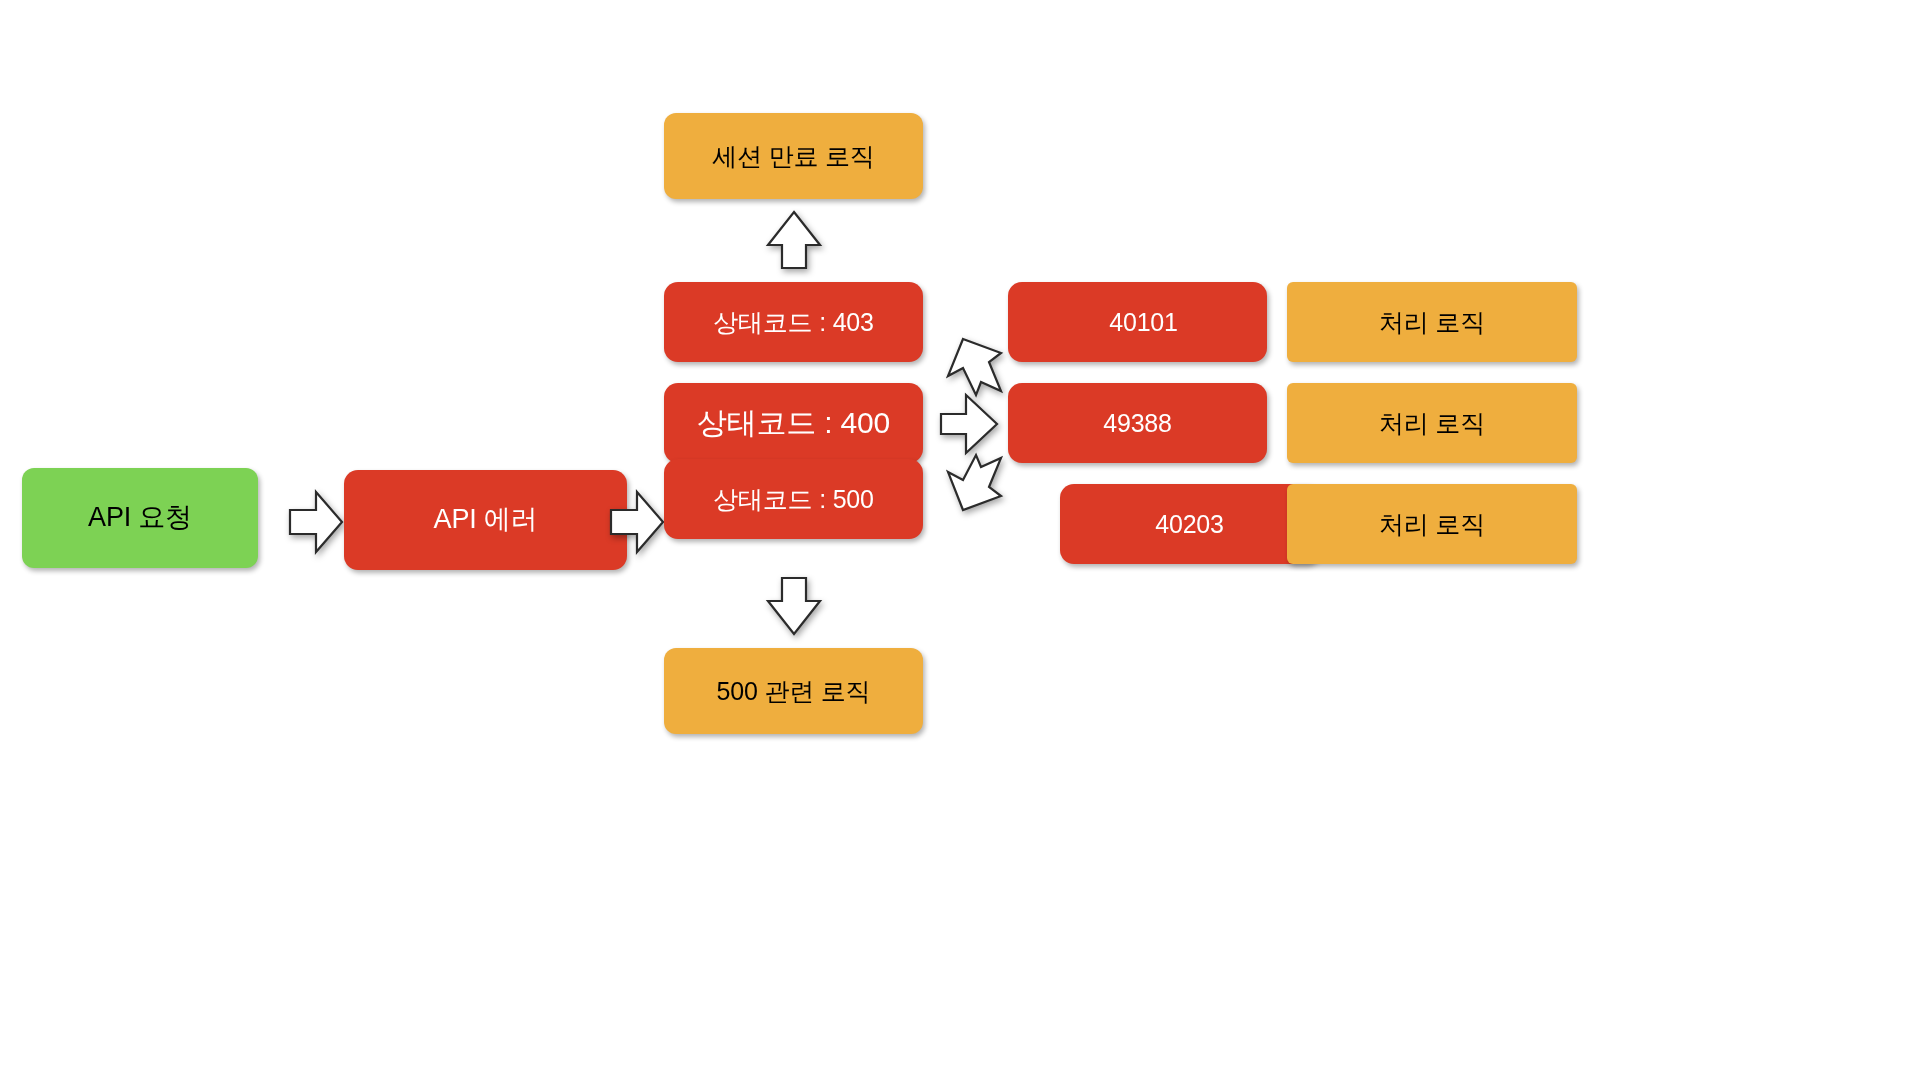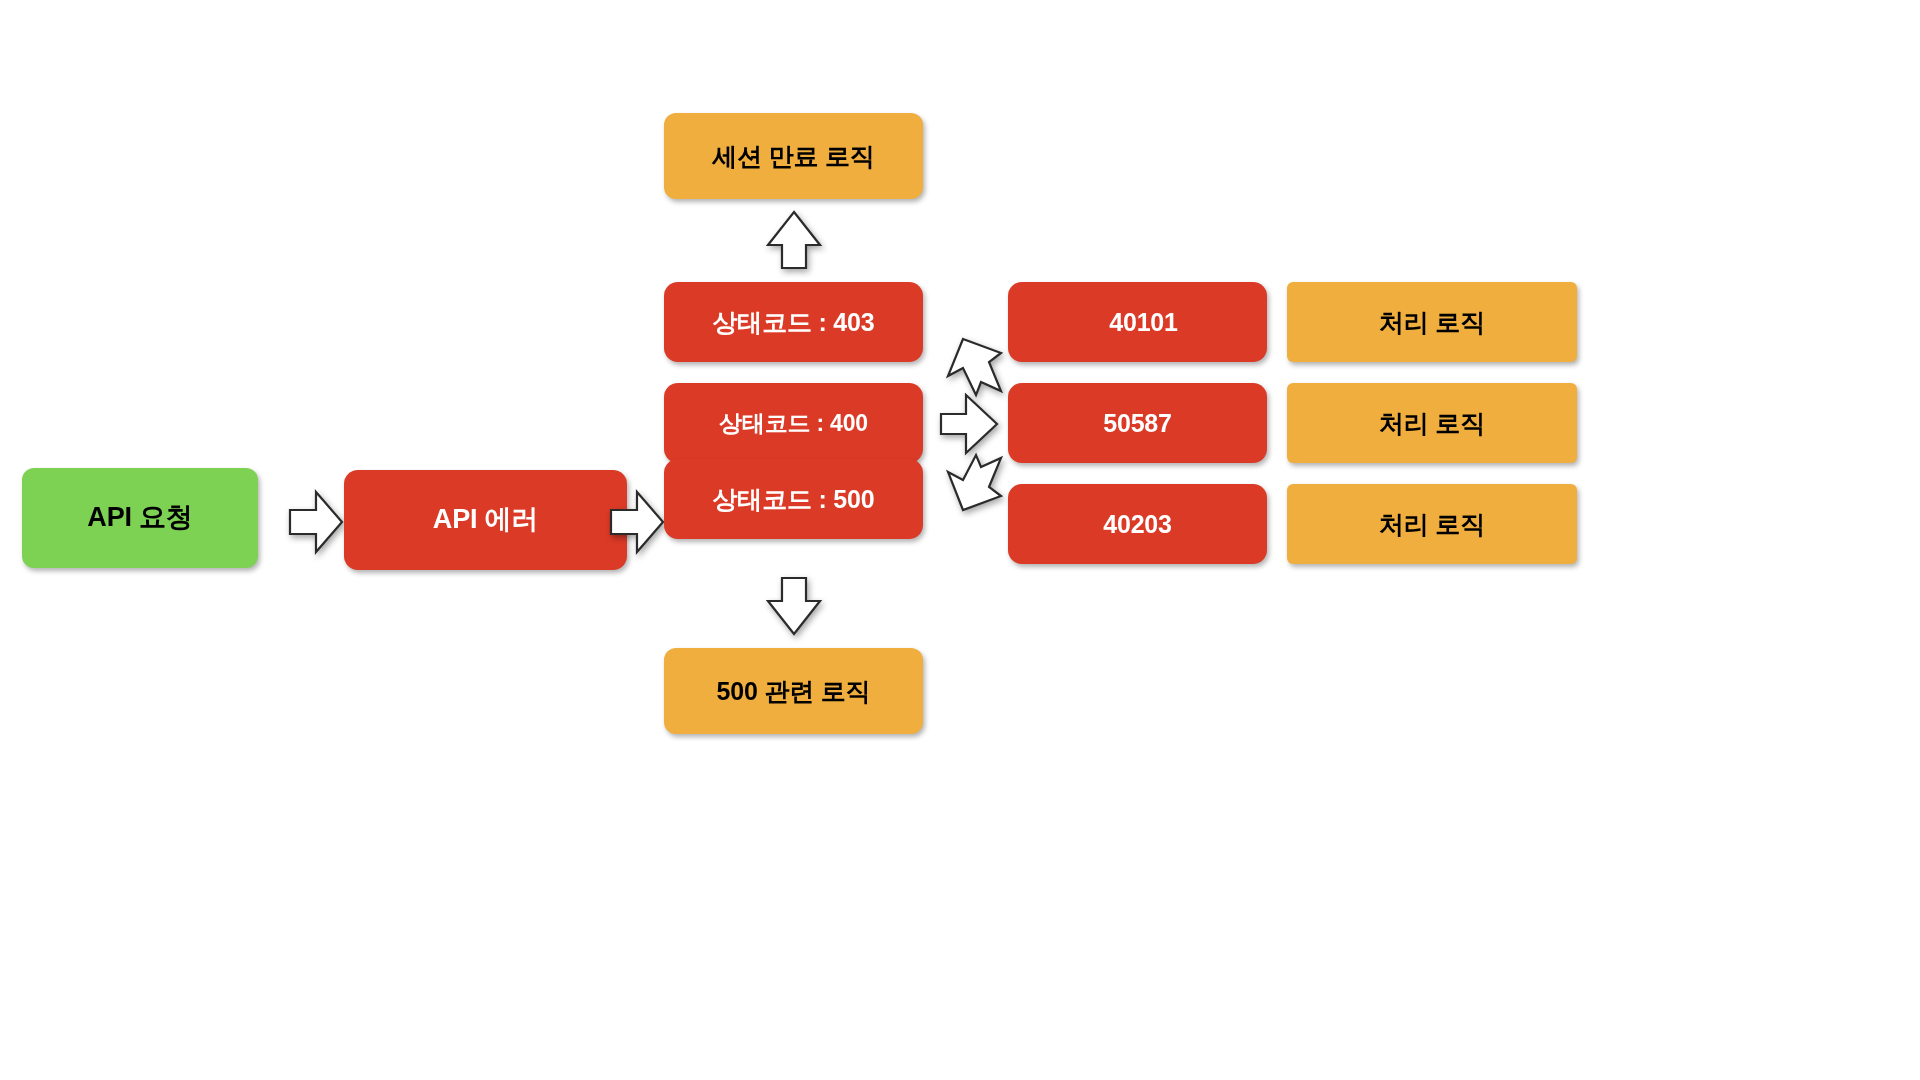--- a/index.html
+++ b/index.html
@@ -21,21 +21,21 @@
   }
 
   
   .node {
     position: absolute;
     display: flex;
     align-items: center;
     justify-content: center;
     box-sizing: border-box;
     text-align: center;
-    font-weight: bold;
+    font-weight: normal;
     letter-spacing: -0.2px;
     line-height: 1.15;
     box-shadow: 2px 3px 5px rgba(0,0,0,0.30);
   }
   .node.green {
     background: #7DD254;
     color: #000000;
     border-radius: 12px;
   }
   .node.red {
@@ -93,21 +93,21 @@
   <div class="node orange" style="left:664px; top:113px; width:259px; height:86px; font-size:25px;">세션 만료 로직</div>
 
   <div class="arrow" style="left:765px; top:209px;">
     <svg width="58" height="62" viewBox="0 0 58 62">
       <polygon points="29,3 55,36 41,36 41,59 17,59 17,36 3,36"></polygon>
     </svg>
   </div>
 
   <div class="node red" style="left:664px; top:282px; width:259px; height:80px; font-size:25px;">상태코드 : 403</div>
 
-  <div class="node red" style="left:664px; top:383px; width:259px; height:80px; font-size:23px;">상태코드 : 400</div>
+  <div class="node red" style="left:664px; top:383px; width:259px; height:80px; font-size:30px;">상태코드 : 400</div>
 
   <div class="node red" style="left:664px; top:459px; width:259px; height:80px; font-size:25px;">상태코드 : 500</div>
 
   <div class="arrow" style="left:765px; top:575px;">
     <svg width="58" height="62" viewBox="0 0 58 62">
       <polygon points="17,3 41,3 41,26 55,26 29,59 3,26 17,26"></polygon>
     </svg>
   </div>
 
   <div class="node orange" style="left:664px; top:648px; width:259px; height:86px; font-size:25px;">500 관련 로직</div>
@@ -125,23 +125,23 @@
   </div>
 
   <div class="arrow" style="left:938px; top:452px;">
     <svg width="66" height="62" viewBox="0 0 66 62">
       <polygon points="10,20 25,28 38,3 43,15 63,6 51,35 63,44 25,58"></polygon>
     </svg>
   </div>
 
   <div class="node red" style="left:1008px; top:282px; width:259px; height:80px; font-size:25px;padding-left:12px;">40101</div>
 
-  <div class="node red" style="left:1008px; top:383px; width:259px; height:80px; font-size:25px;">50587</div>
+  <div class="node red" style="left:1008px; top:383px; width:259px; height:80px; font-size:25px;">49388</div>
 
-  <div class="node red" style="left:1008px; top:484px; width:259px; height:80px; font-size:25px;">40203</div>
+  <div class="node red" style="left:1060px; top:484px; width:259px; height:80px; font-size:25px;">40203</div>
 
   <div class="node orange flat" style="left:1287px; top:282px; width:290px; height:80px; font-size:25px;">처리 로직</div>
 
   <div class="node orange flat" style="left:1287px; top:383px; width:290px; height:80px; font-size:25px;">처리 로직</div>
 
   <div class="node orange flat" style="left:1287px; top:484px; width:290px; height:80px; font-size:25px;">처리 로직</div>
 
 </div>
 
 </body></html>

